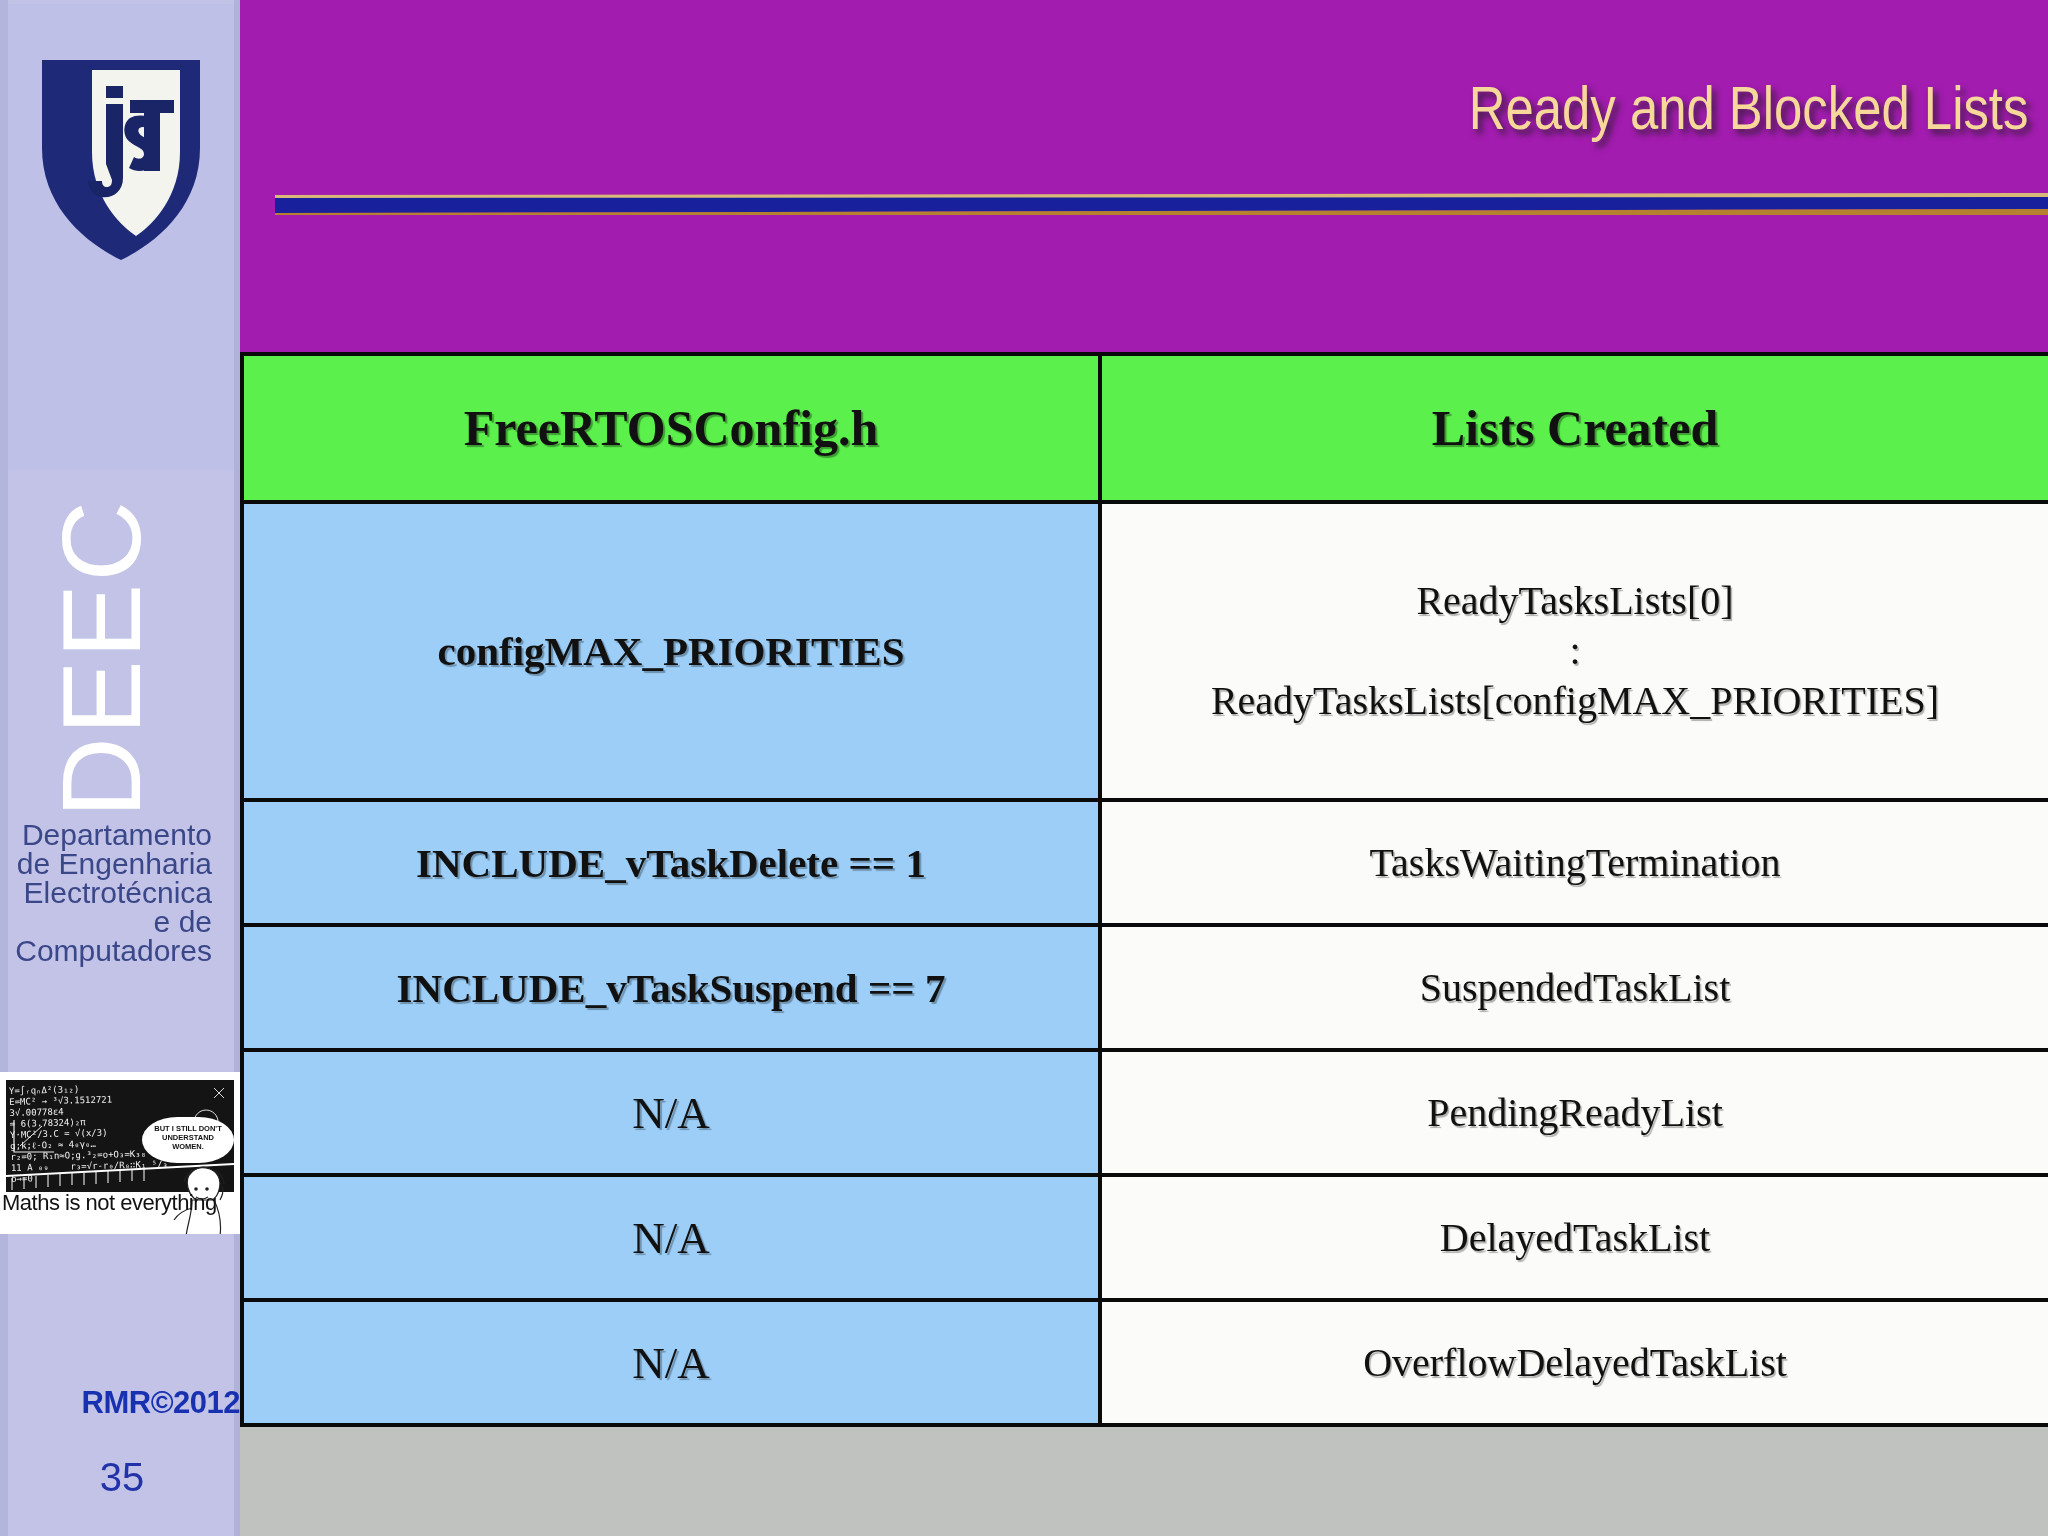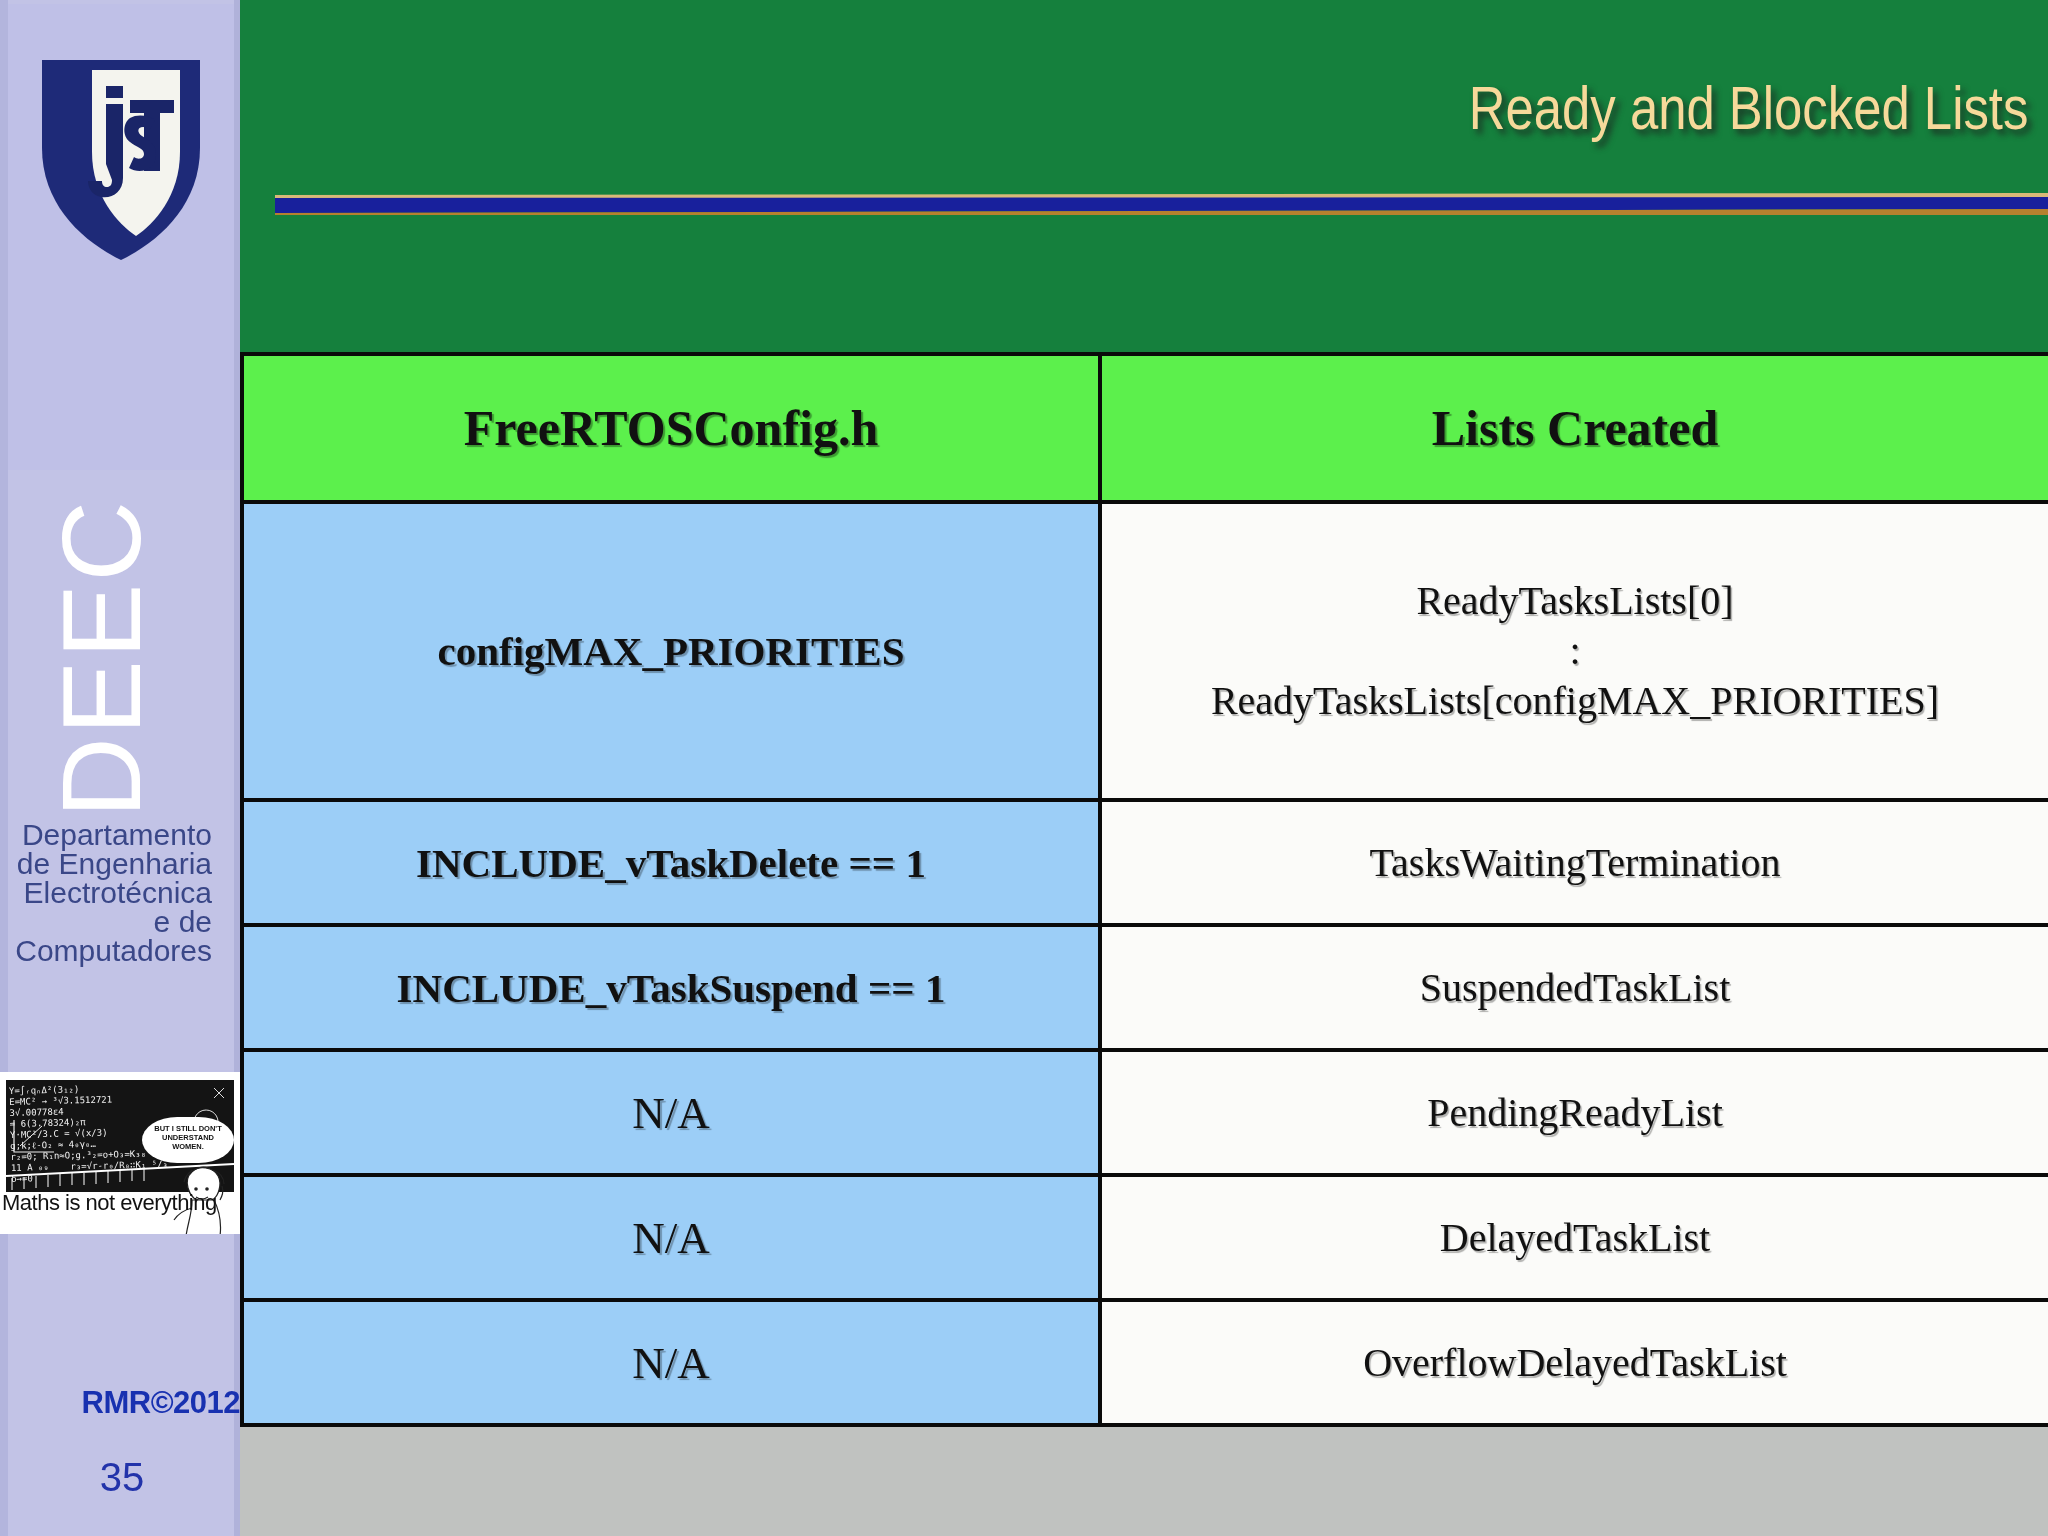--- a/index.html
+++ b/index.html
@@ -164,21 +164,21 @@
     color: #2233aa;
     font-size: 40px;
     font-family: "Liberation Sans", sans-serif;
   }
 
   
   .main {
     position: absolute;
     left: 240px; top: 0;
     width: 1808px; height: 1268px;
-    background: #15803d;
+    background: #a21caf;
   }
   .slide-title {
     position: absolute;
     right: 20px; top: 72px;
     color: #f6d99a;
     font-size: 62px;
     font-family: "Liberation Sans", sans-serif;
     font-weight: 400;
     letter-spacing: 0px;
     transform: scaleX(0.82);
@@ -346,21 +346,21 @@
             <div>ReadyTasksLists[0]</div>
             <div class="colon">:</div>
             <div>ReadyTasksLists[configMAX_PRIORITIES]</div>
           </td>
         </tr>
         <tr>
           <td class="cfg-cell short">INCLUDE_vTaskDelete == 1</td>
           <td class="list-cell short">TasksWaitingTermination</td>
         </tr>
         <tr>
-          <td class="cfg-cell short">INCLUDE_vTaskSuspend == 1</td>
+          <td class="cfg-cell short">INCLUDE_vTaskSuspend == 7</td>
           <td class="list-cell short">SuspendedTaskList</td>
         </tr>
         <tr>
           <td class="cfg-cell short na">N/A</td>
           <td class="list-cell short">PendingReadyList</td>
         </tr>
         <tr>
           <td class="cfg-cell short na">N/A</td>
           <td class="list-cell short">DelayedTaskList</td>
         </tr>

